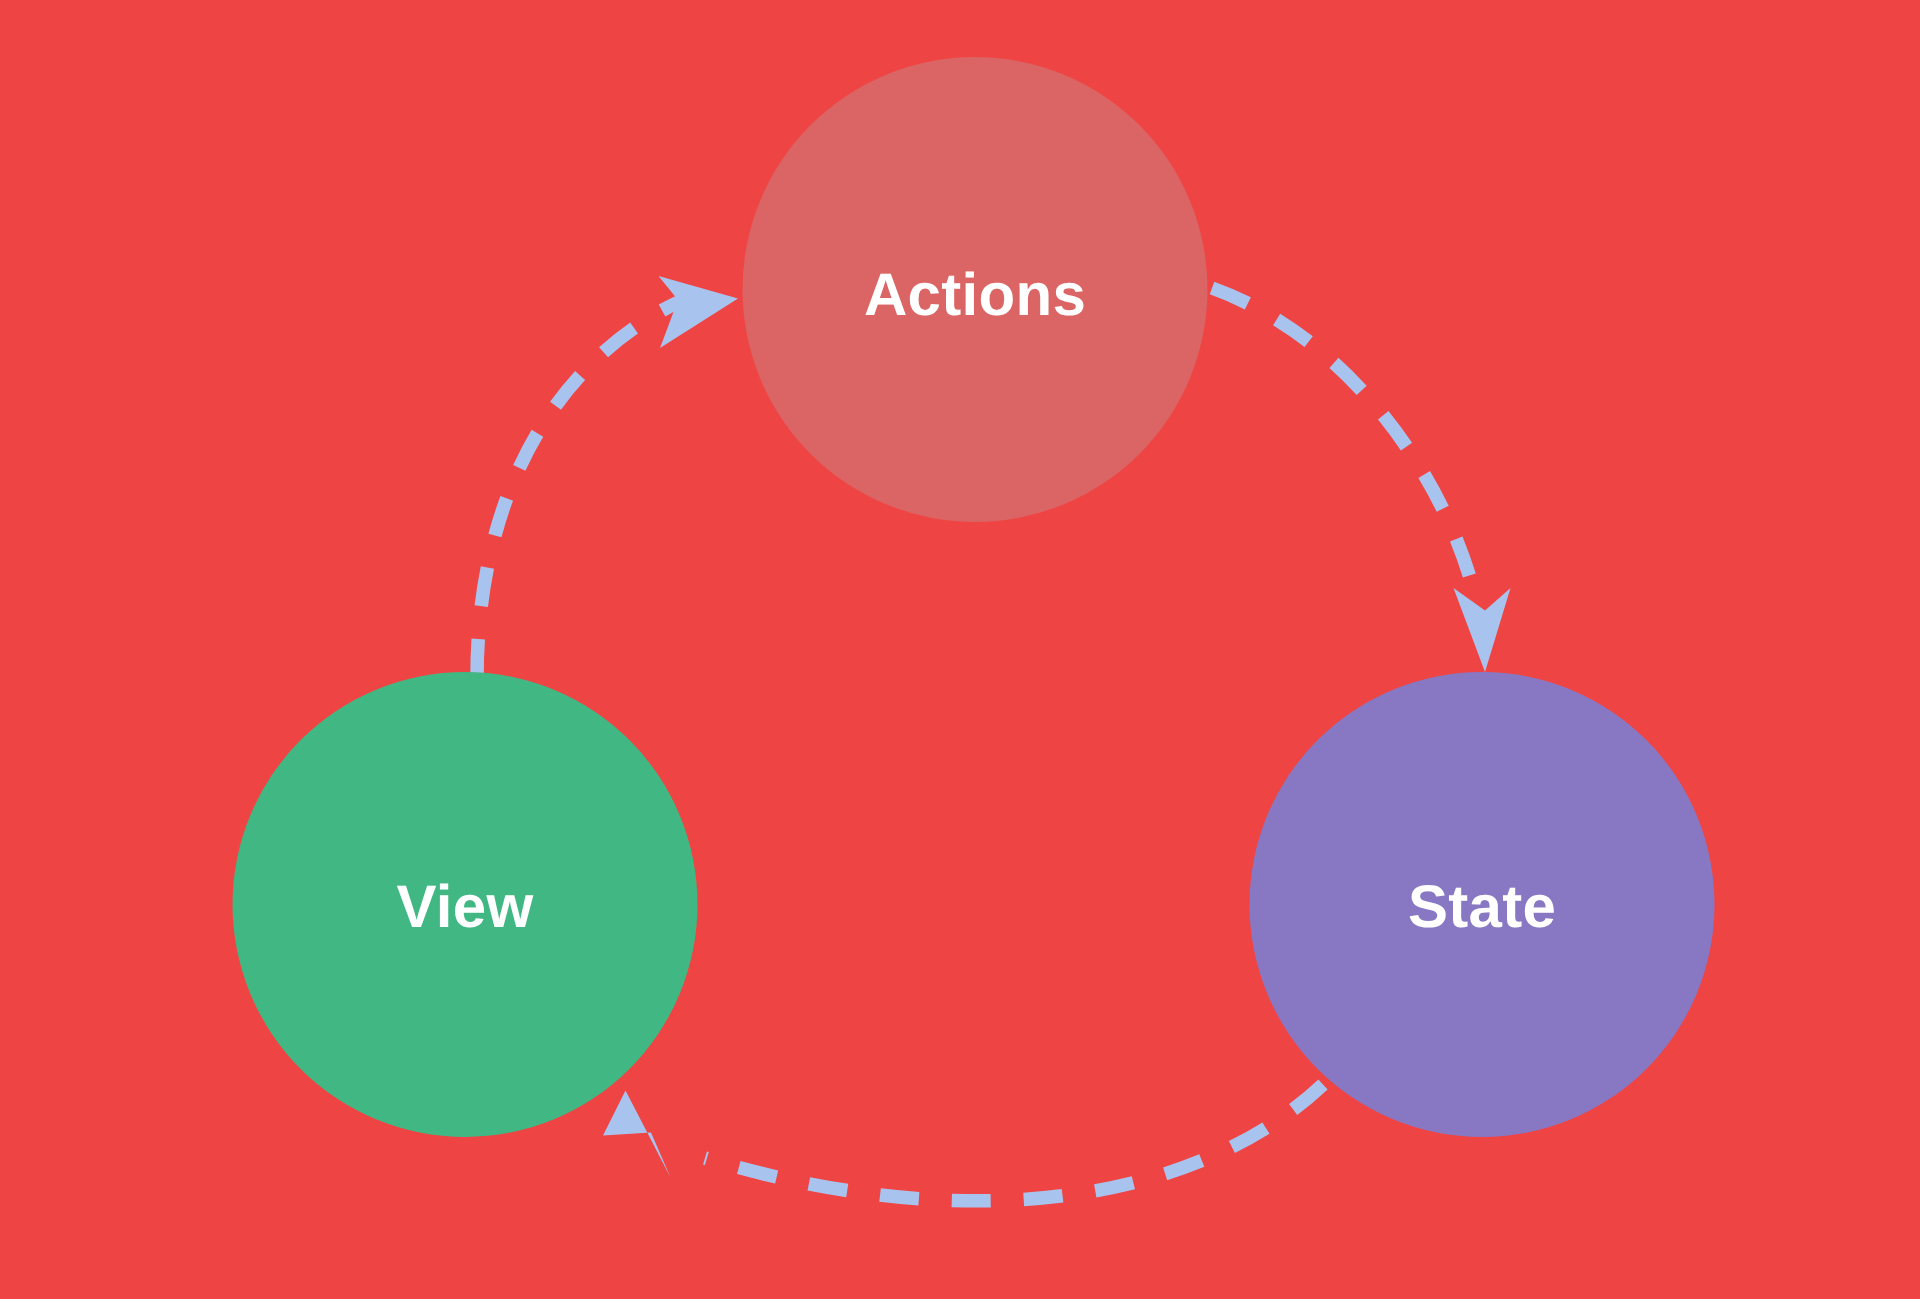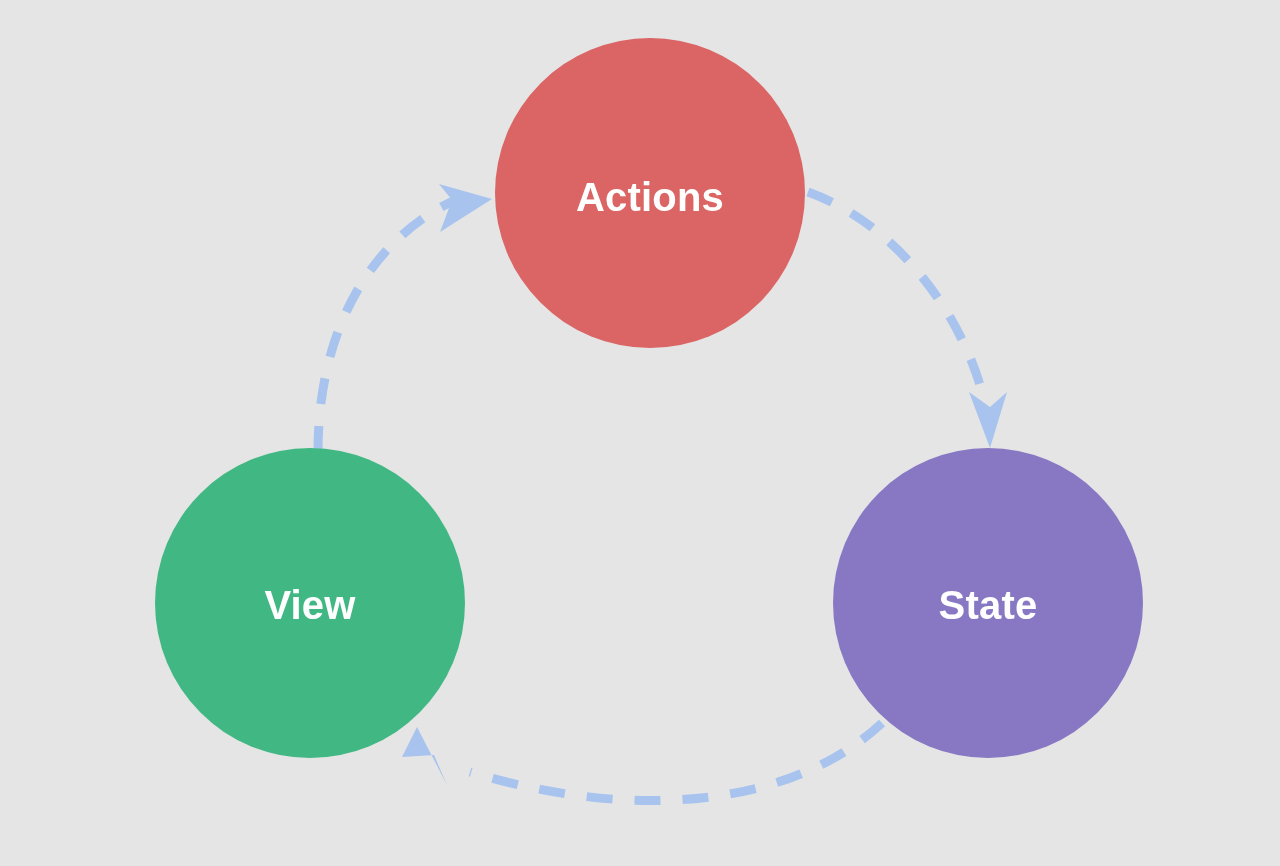--- a/index.html
+++ b/index.html
@@ -32,21 +32,21 @@
     font-weight: bold;
     fill: #ffffff;
     text-anchor: middle;
     dominant-baseline: central;
     letter-spacing: 0.2px;
   }
 </style>
 </head>
 <body style="background: rgb(255, 255, 255);">
 
-<div id="diagram-root" style="width: 1280px; height: 866px; background: #e5e5e5;">
+<div id="diagram-root" style="width: 1280px; height: 866px; background: #ef4444;">
   <svg id="diagram-svg" viewBox="0 0 1280 866" xmlns="http://www.w3.org/2000/svg">
 
     <g>
 
       <g>
         <path d="M 318 452 C 318 330 370 240 455 200" fill="none" stroke="#a8c4ee" stroke-width="9" stroke-linecap="butt" stroke-dasharray="26 22"></path>
         <path d="M 492 199 L 440 232 L 452 200 L 439 184 Z" fill="#a8c4ee"></path>
       </g>
 
       <g>

